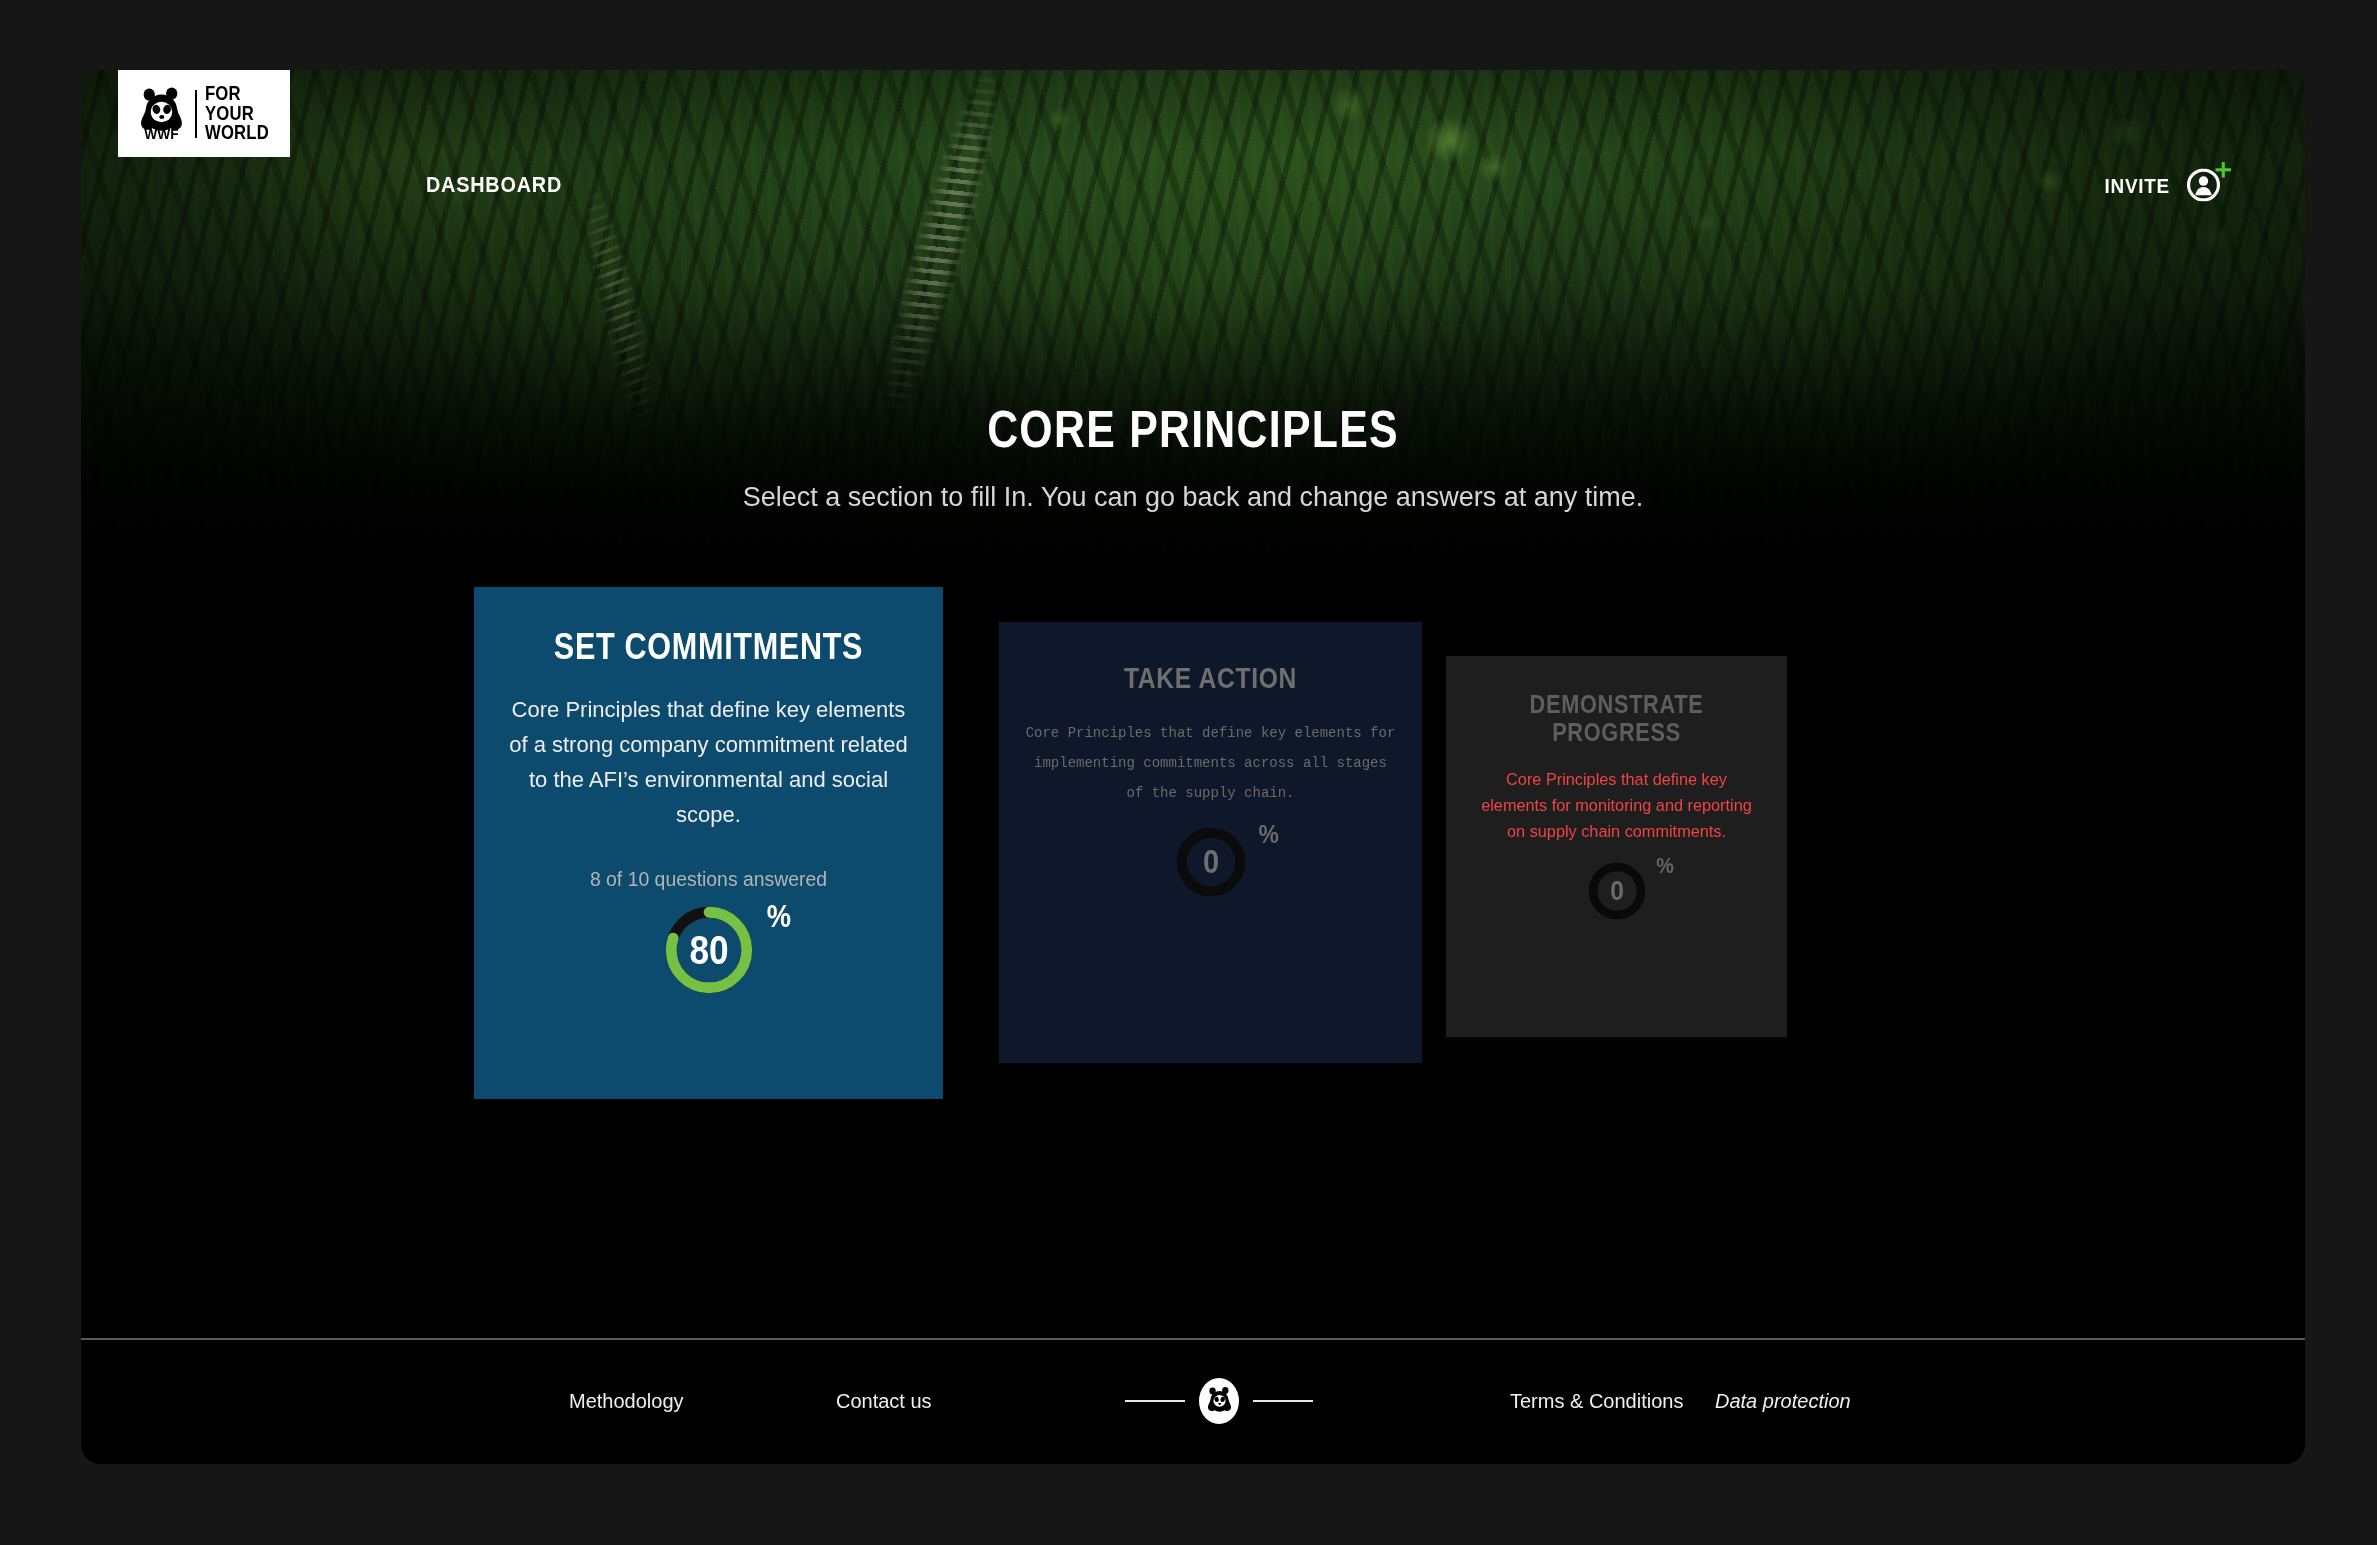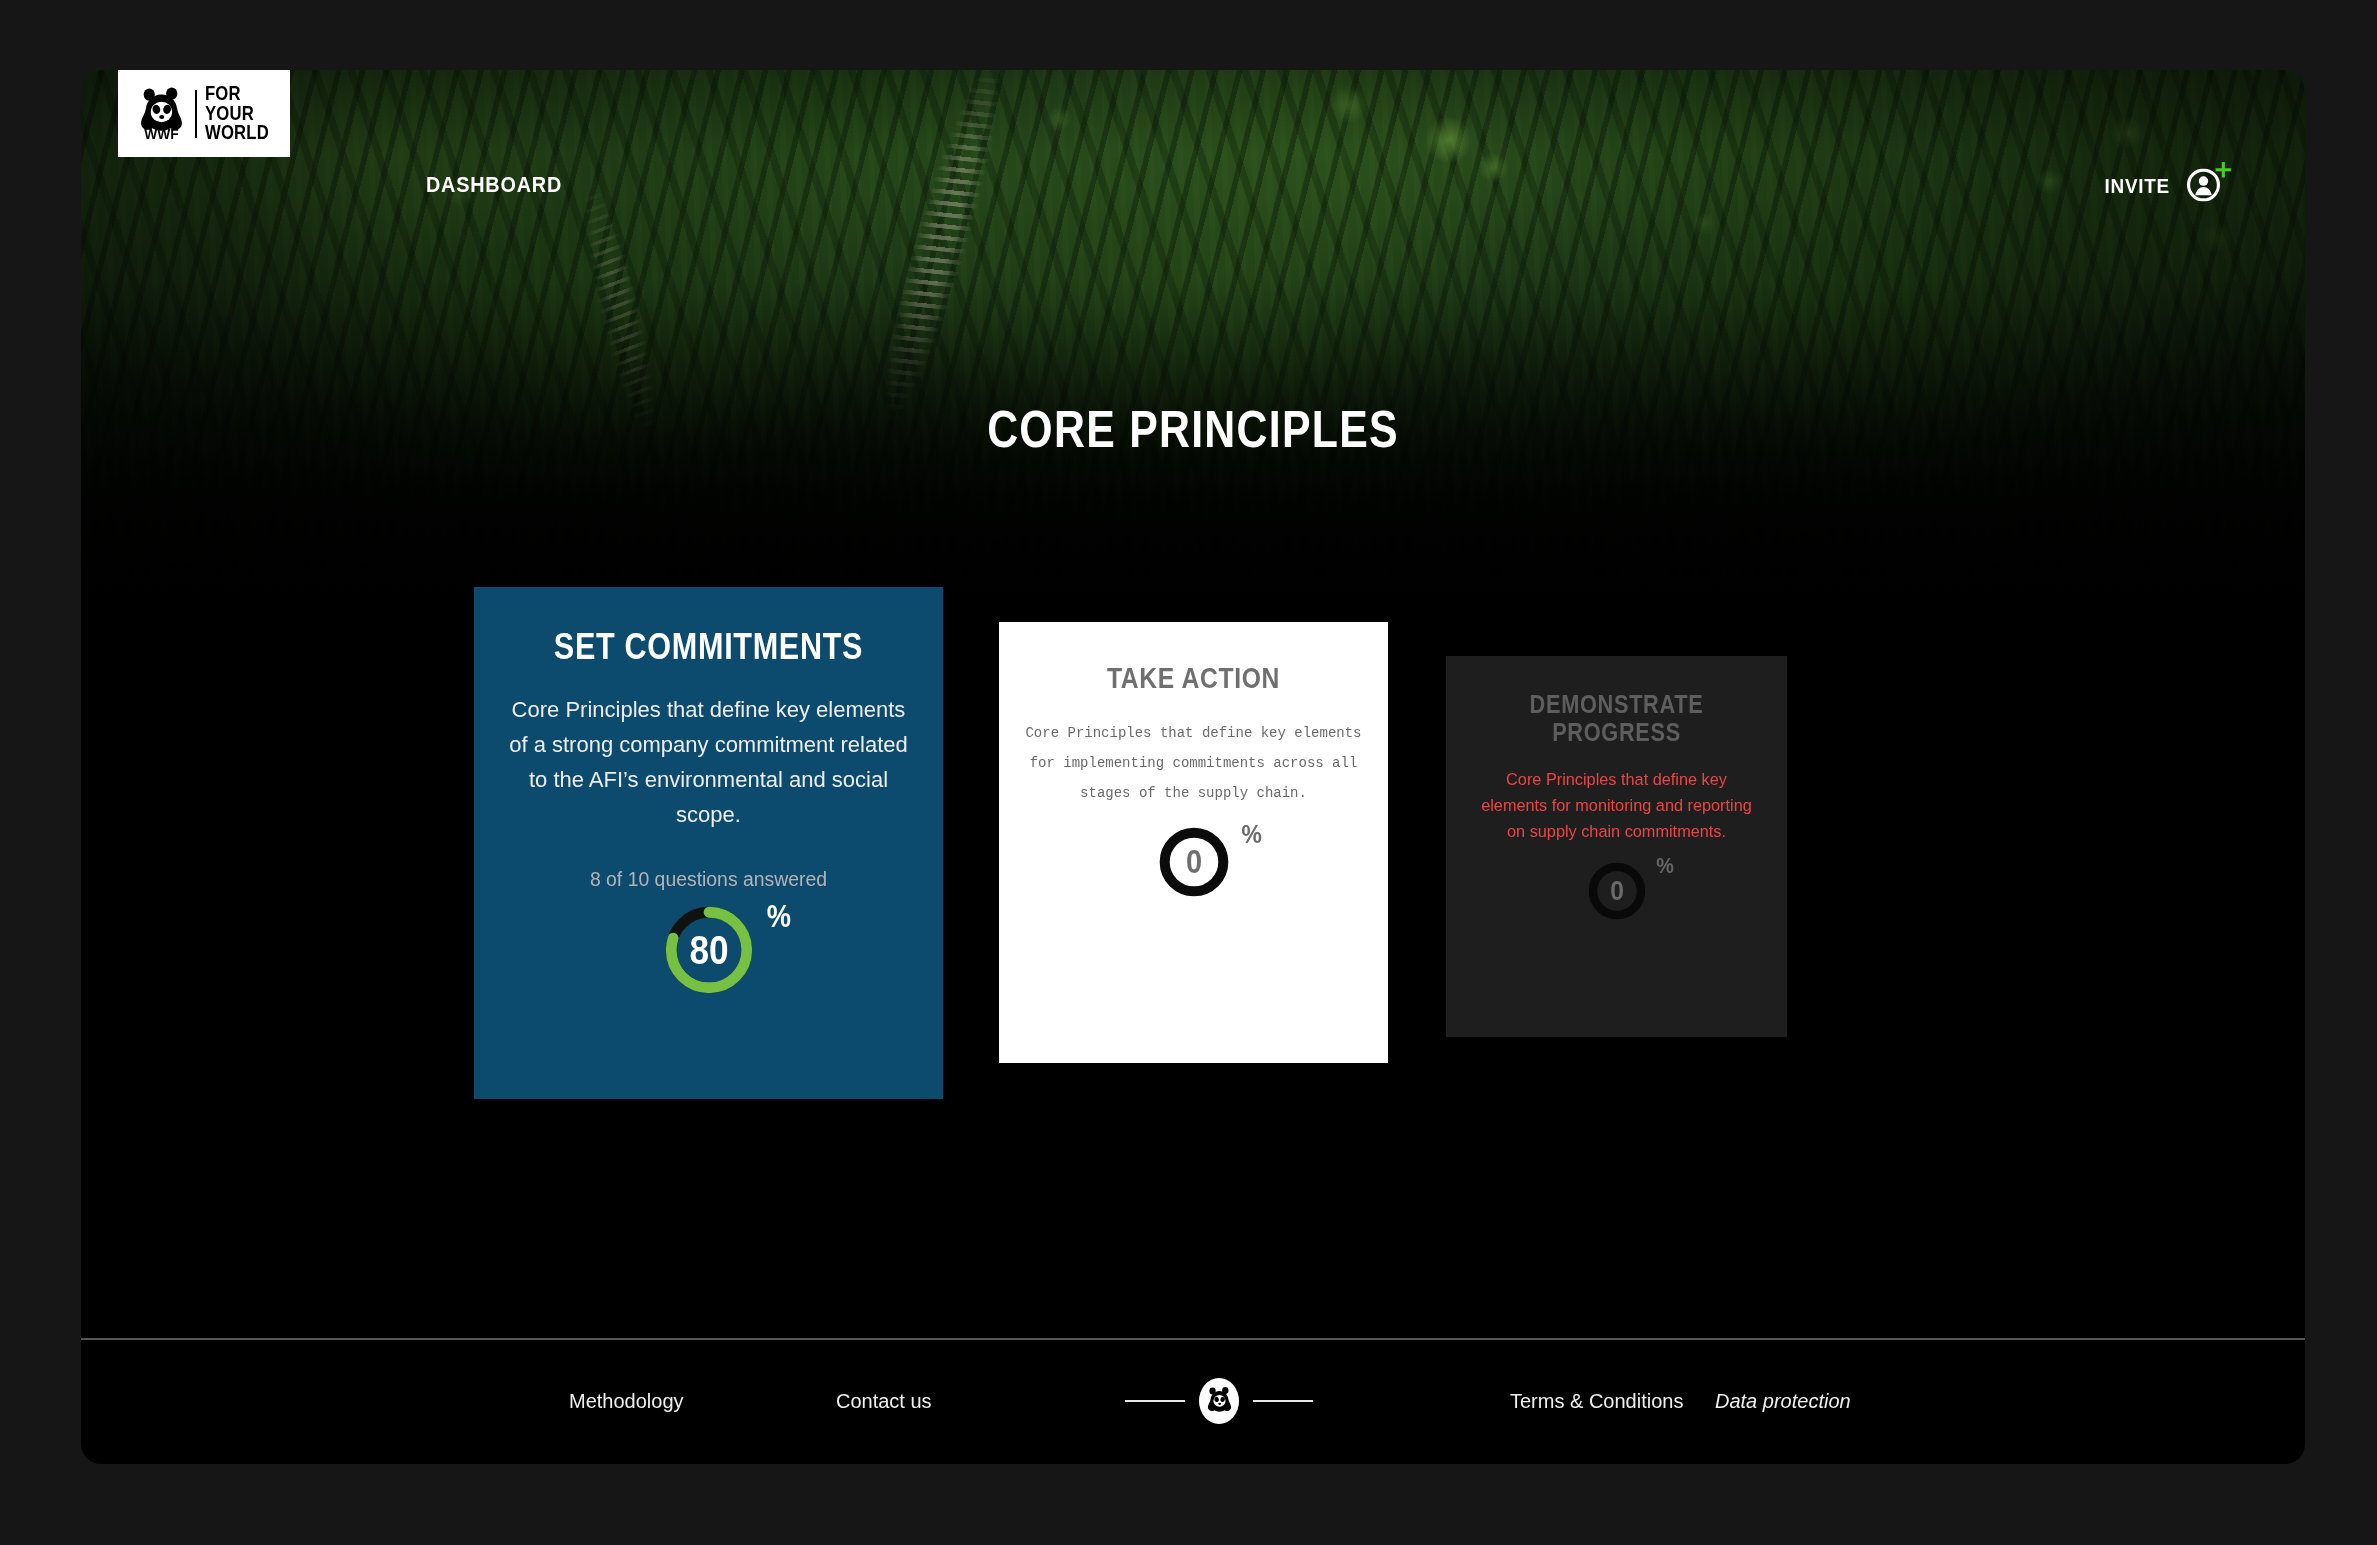--- a/index.html
+++ b/index.html
@@ -267,23 +267,23 @@
   #card-set-commitments .card-answered {
     margin-top: 36px;
     font-size: 19.4px;
     color: #b4b4b4;
   }
 
   
   #card-take-action {
     left: 918px;
     top: 552px;
-    width: 389px;
+    width: 423px;
     height: 441px;
-    background: #ffffff;
+    background: #0f172a;
   }
   #card-take-action .card-title {
     margin-top: 40px;
     font-size: 29px;
     line-height: 33px;
     color: #6f6f6f;
   }
   #card-take-action .card-desc {
     margin-top: 23px;
     font-size: 14px;
@@ -454,20 +454,21 @@
         <svg id="invite-plus-icon" viewBox="0 0 24 24">
           <rect x="10" y="2" width="4" height="20" fill="#4CC72E"></rect>
           <rect x="2" y="10" width="20" height="4" fill="#4CC72E"></rect>
         </svg>
       </span>
     </div>
   </div>
 
   <div id="hero-copy">
     <h1 id="page-title">CORE PRINCIPLES</h1>
+    <p id="page-subtitle">Select a section to fill In. You can go back and change answers at any time.</p>
   </div>
 
   <div id="cards-row">
 
     <div class="card" id="card-set-commitments">
       <div class="card-title">SET COMMITMENTS</div>
       <div class="card-desc">Core Principles that define key elements of a strong company commitment related to the AFI’s environmental and social scope.</div>
       <div class="card-answered">8 of 10 questions answered</div>
       <div class="ring-wrap" id="ring-set-commitments">
         <svg class="ring-svg" viewBox="0 0 122 122" width="94" height="94">

